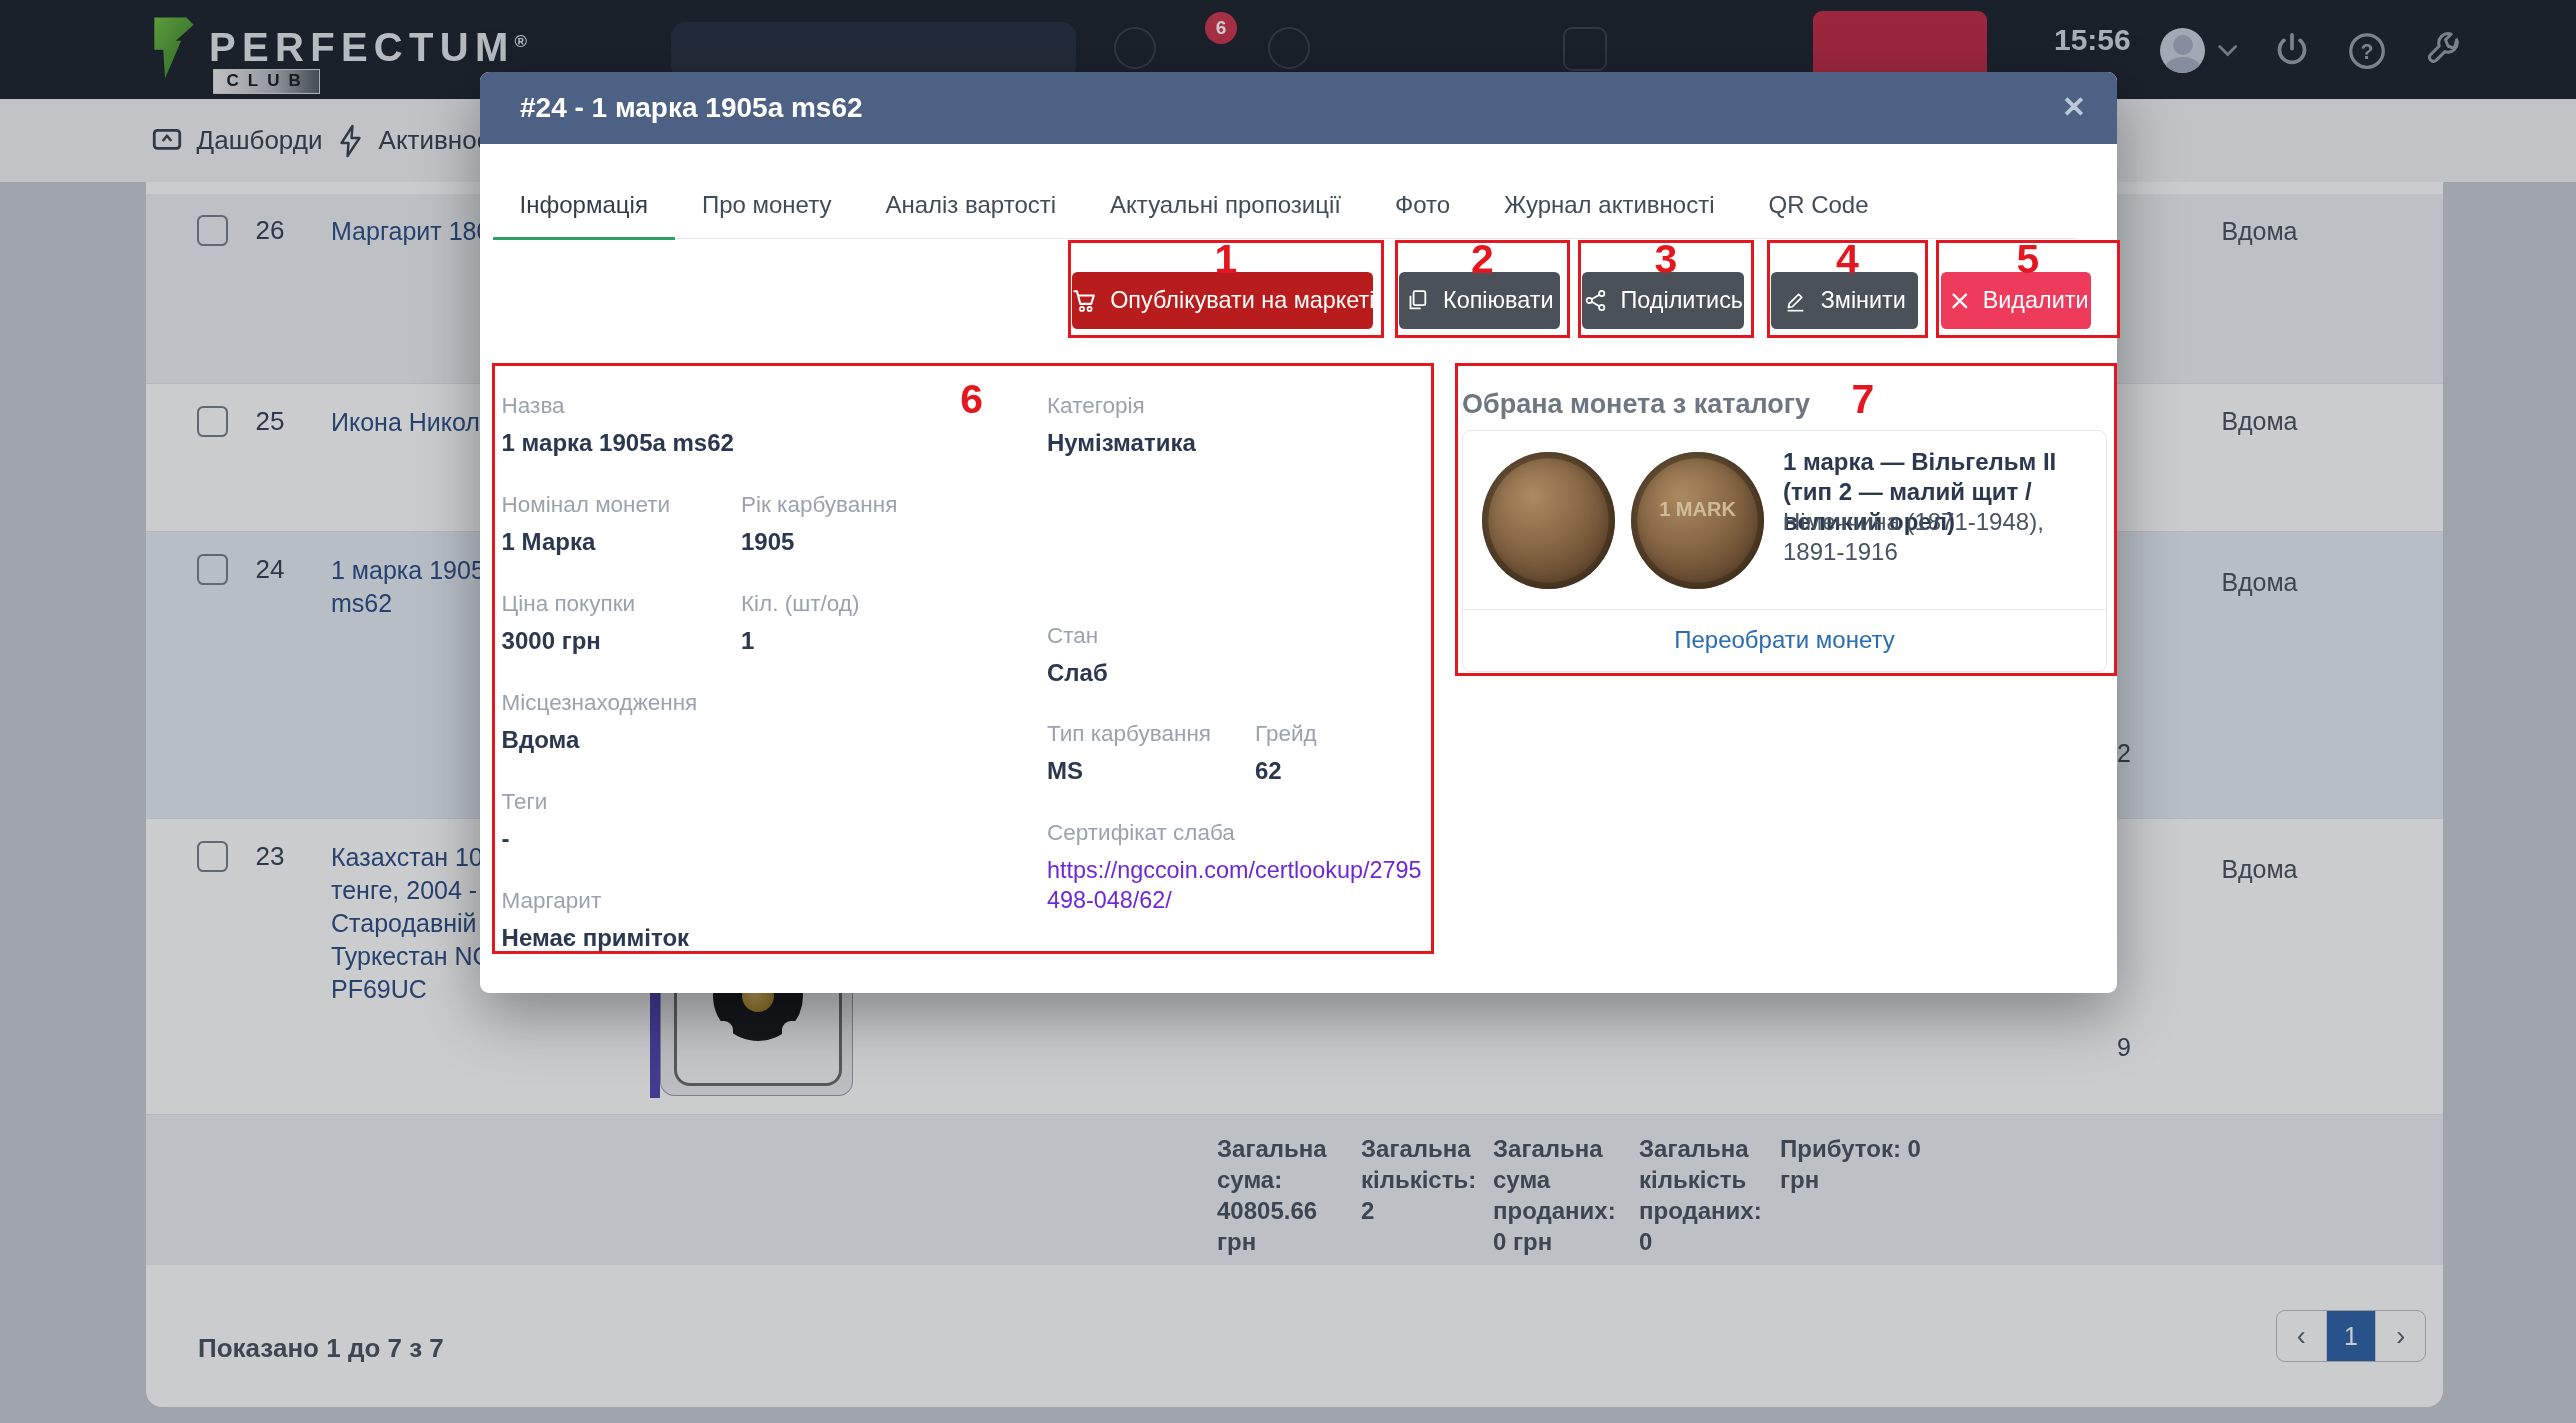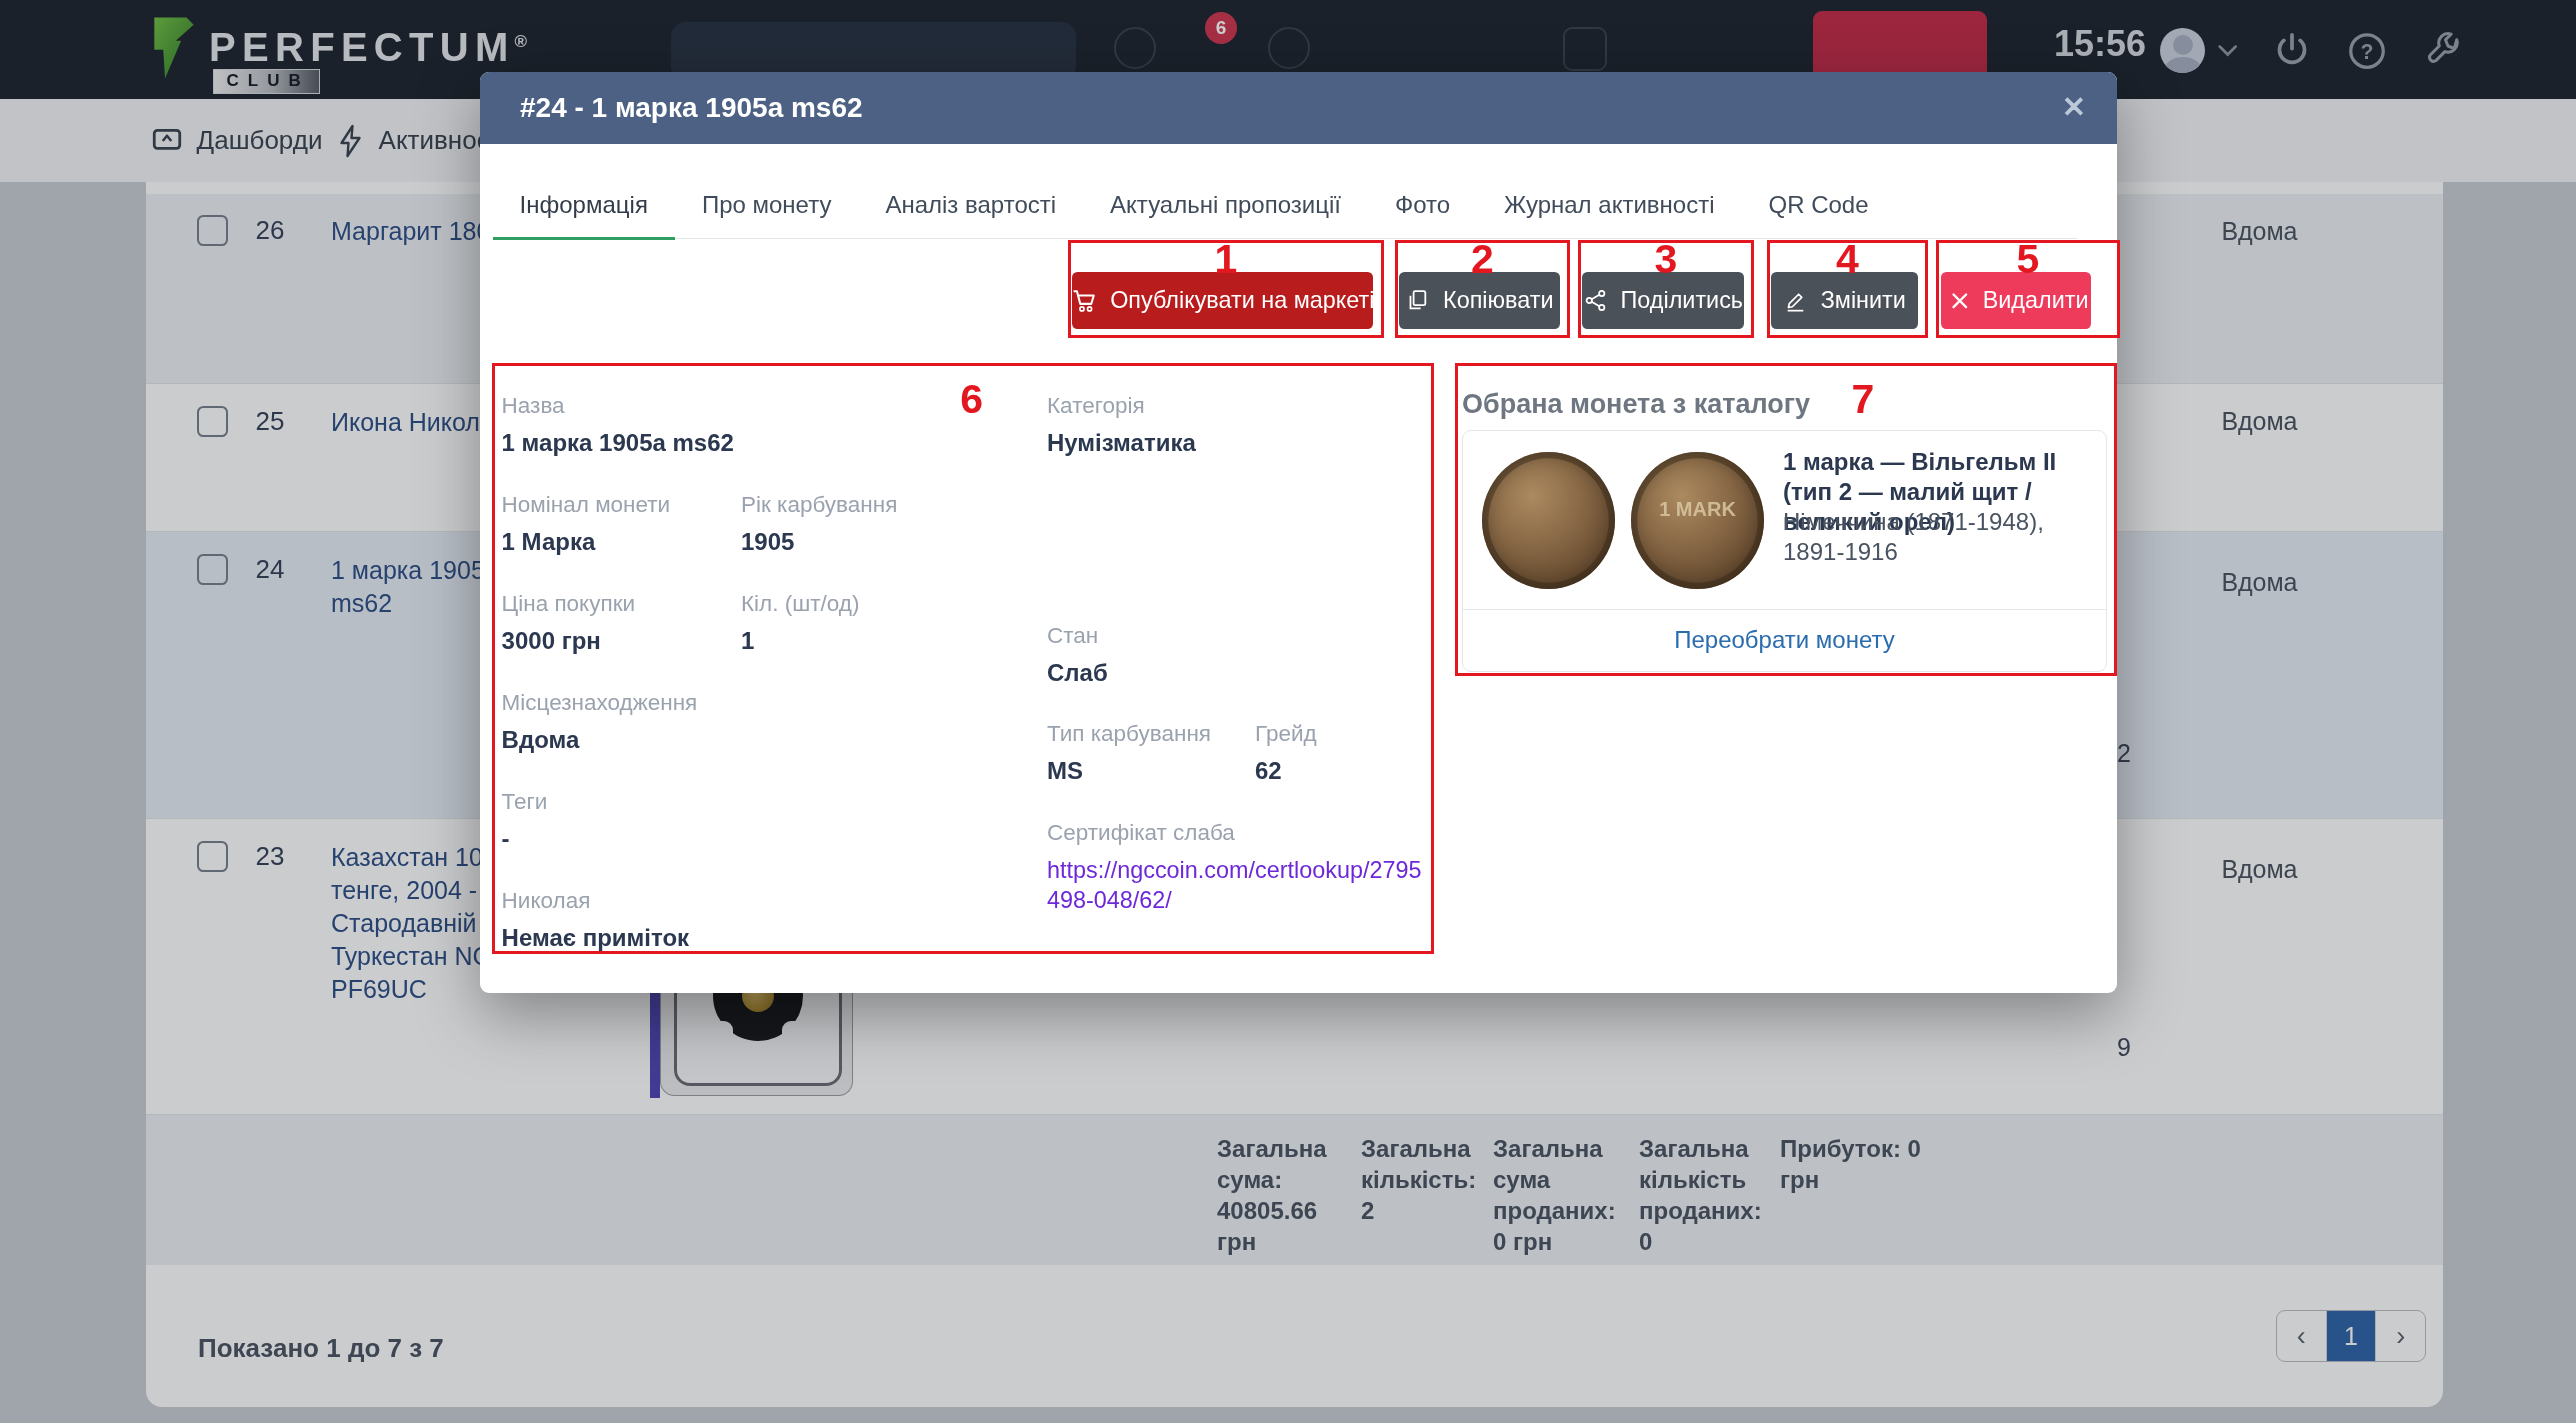--- a/index.html
+++ b/index.html
@@ -11,21 +11,21 @@
   .logo-text{left:209px;top:25px;font-size:40px;font-weight:bold;letter-spacing:6.3px;color:#e6e9ec;}
   .logo-text sup{font-size:17px;letter-spacing:0;}
   .club-badge{left:213px;top:69px;font-size:17px;font-weight:bold;letter-spacing:9px;color:#161c24;
     background:linear-gradient(90deg,#f0f0f0,#b9bdc2 55%,#565c64);padding:0.9px 9px 1.8px 12.6px;border:0.9px solid #d8dadd;}
   .search-sliver{left:671px;top:21.6px;width:405px;height:59px;border-radius:14.4px;background:#273140;}
   .hdr-circle{width:38px;height:38px;border:2.7px solid #39424e;border-radius:50%;top:27px;}
   .hdr-sq{width:40px;height:40px;border:2.7px solid #39424e;border-radius:9px;top:27px;}
   .notif-badge{left:1205px;top:11.7px;width:32px;height:32px;border-radius:50%;background:#cf3750;color:#fff;
     font-size:19px;font-weight:bold;display:flex;align-items:center;justify-content:center;z-index:2;}
   .red-btn{left:1813px;top:10.8px;width:174px;height:74px;border-radius:9px;background:#c22b47;}
-  .hdr-time{left:2054px;top:23.4px;font-size:36px;font-weight:bold;color:#d6dae0;}
+  .hdr-time{left:2054px;top:23.4px;font-size:30px;font-weight:bold;color:#d6dae0;}
   .avatar{left:2160px;top:28px;width:45px;height:45px;border-radius:50%;background:#ccd2de;overflow:hidden;}
   .avatar::before{content:"";position:absolute;left:12.6px;top:7.2px;width:20px;height:20px;border-radius:50%;background:#a7b0c1;}
   .avatar::after{content:"";position:absolute;left:4.5px;top:29px;width:36px;height:23.4px;border-radius:50% 50% 0 0;background:#a7b0c1;}
   .hdr-icon{top:31px;color:#98a1ac;}
   
   #nav{position:absolute;left:0;top:99px;width:2576px;height:83px;background:#f2f4f6;}
   .nav-item{top:0;height:83px;display:flex;align-items:center;gap:12.6px;color:#39434f;font-size:26px;}
   
   #card{position:absolute;left:146px;top:182px;width:2297px;height:1225px;background:#ffffff;
     border-radius:0 0 16px 16px;overflow:hidden;}
@@ -318,21 +318,21 @@
     </div>
   <div class="field" style="left:21.6px;top:618px;">
     <div class="lbl">Місцезнаходження</div>
     <div class="val">Вдома</div>
     </div>
   <div class="field" style="left:21.6px;top:717px;">
     <div class="lbl">Теги</div>
     <div class="val">-</div>
     </div>
   <div class="field" style="left:21.6px;top:816px;">
-    <div class="lbl">Николая</div>
+    <div class="lbl">Маргарит</div>
     <div class="val">Немає приміток</div>
     </div>
 
   <div class="field" style="left:567px;top:321px;">
     <div class="lbl">Категорія</div>
     <div class="val">Нумізматика</div>
     </div>
   <div class="field" style="left:567px;top:551px;">
     <div class="lbl">Стан</div>
     <div class="val">Слаб</div>

